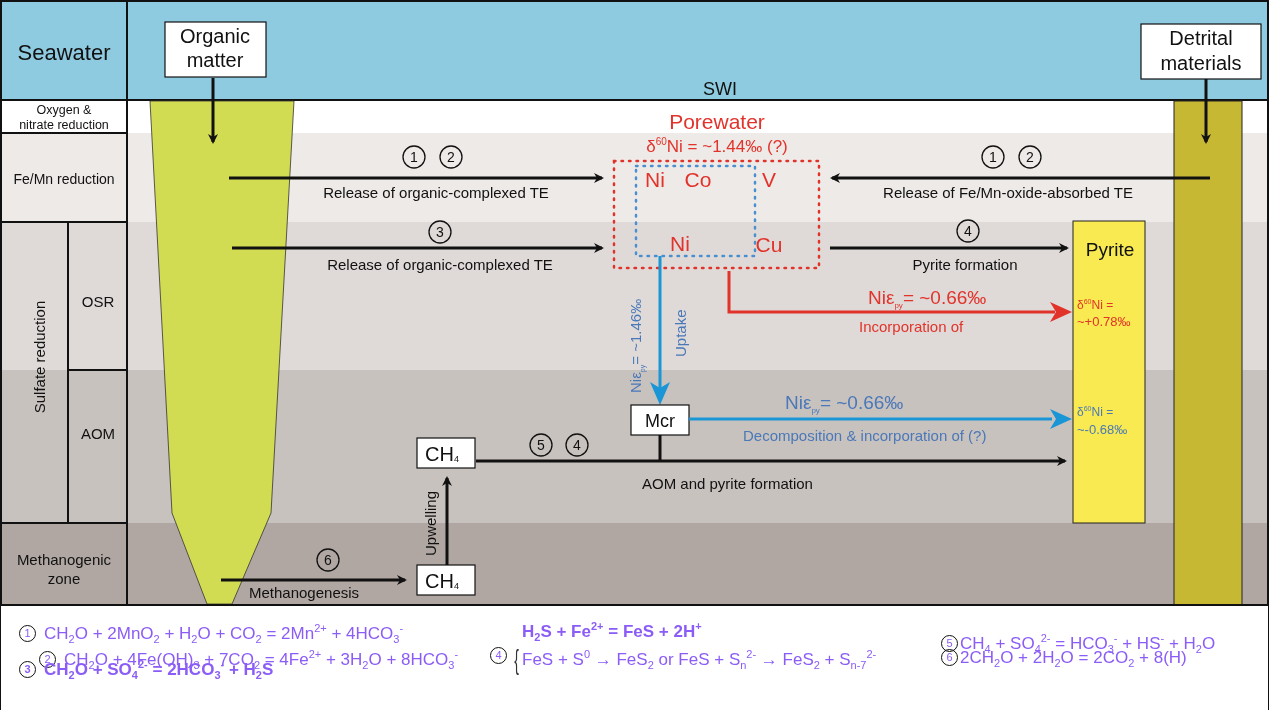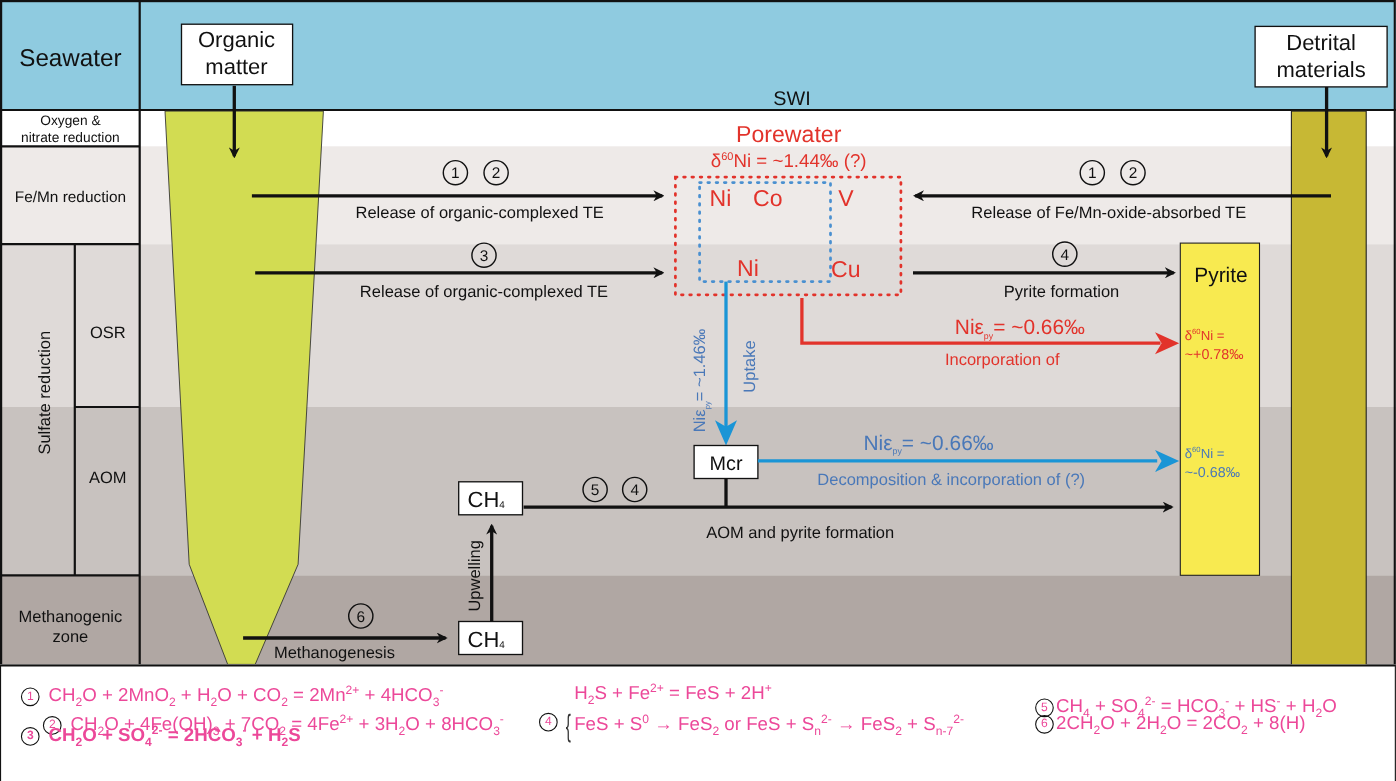--- a/index.html
+++ b/index.html
@@ -1,19 +1,19 @@
 <!DOCTYPE html>
 <html><head>
 <meta charset="utf-8">
 <style>
   html,body{margin:0;padding:0;background:#fff;}
   body{width:1269px;height:710px;overflow:hidden;font-family:"Liberation Sans",sans-serif;}
   svg{display:block;}
   .t{font-family:"Liberation Sans",sans-serif;}
-  .eq{position:absolute;font-family:"Liberation Sans",sans-serif;font-size:17px;color:#ec4899;white-space:nowrap;}
+  .eq{position:absolute;font-family:"Liberation Sans",sans-serif;font-size:17px;color:#8b5cf6;white-space:nowrap;}
   .circ{display:inline-block;width:15px;height:15px;border:1.3px solid #111;border-radius:50%;font-size:11px;line-height:15px;text-align:center;vertical-align:2px;margin-right:8px;}
   sub,sup{font-size:11px;}
   #legend{position:absolute;left:0;top:604px;width:1267px;height:104px;border:1.5px solid #111;border-top:2px solid #111;background:#fff;}
 </style>
 </head>
 <body>
 
 <svg width="1269" height="606" viewBox="0 0 1269 606">
   <defs>
     <marker id="ah-k" markerWidth="10" markerHeight="10" refX="8" refY="5" orient="auto" markerUnits="userSpaceOnUse" viewBox="0 0 10 10">
@@ -172,18 +172,18 @@
   <text class="t" x="1077" y="434" font-size="13" fill="#4a78b8">~-0.68‰</text>
 </svg>
 
 <div id="legend">
   <div class="eq" style="left:18px;top:16px;"><span class="circ">1</span>CH<sub>2</sub>O + 2MnO<sub>2</sub> + H<sub>2</sub>O + CO<sub>2</sub> = 2Mn<sup>2+</sup> + 4HCO<sub>3</sub><sup>-</sup></div>
   <div class="eq" style="left:18px;top:42px;margin-left:20px;"><span class="circ">2</span>CH<sub>2</sub>O + 4Fe(OH)<sub>3</sub> + 7CO<sub>2</sub> = 4Fe<sup>2+</sup> + 3H<sub>2</sub>O + 8HCO<sub>3</sub><sup>-</sup></div>
   <div class="eq" style="left:18px;top:52px;font-weight:bold;"><span class="circ">3</span>CH<sub>2</sub>O + SO<sub>4</sub><sup>2-</sup> = 2HCO<sub>3</sub><sup>-</sup> + H<sub>2</sub>S</div>
 
   <div class="eq" style="left:489px;top:40px;"><span class="circ">4</span></div>
   <div class="eq" style="left:511px;top:14px;font-size:28px;font-weight:100;color:#333;line-height:80px;height:80px;transform:scaleX(0.5);">{</div>
-  <div class="eq" style="left:521px;top:14px;">H<sub>2</sub>S + Fe<sup>2+</sup> = FeS + 2H<sup>+</sup></div>
+  <div class="eq" style="left:521px;top:14px;font-weight:bold;">H<sub>2</sub>S + Fe<sup>2+</sup> = FeS + 2H<sup>+</sup></div>
   <div class="eq" style="left:521px;top:42px;">FeS + S<sup>0</sup> → FeS<sub>2</sub> or FeS + S<sub>n</sub><sup>2-</sup> → FeS<sub>2</sub> + S<sub>n-7</sub><sup>2-</sup></div>
 
   <div class="eq" style="left:940px;top:26px;"><span class="circ" style="margin-right:2px">5</span>CH<sub>4</sub> + SO<sub>4</sub><sup>2-</sup> = HCO<sub>3</sub><sup>-</sup> + HS<sup>-</sup> + H<sub>2</sub>O</div>
   <div class="eq" style="left:940px;top:42px;"><span class="circ" style="margin-right:2px">6</span>2CH<sub>2</sub>O + 2H<sub>2</sub>O = 2CO<sub>2</sub> + 8(H)</div>
 </div>
 
 </body></html>

